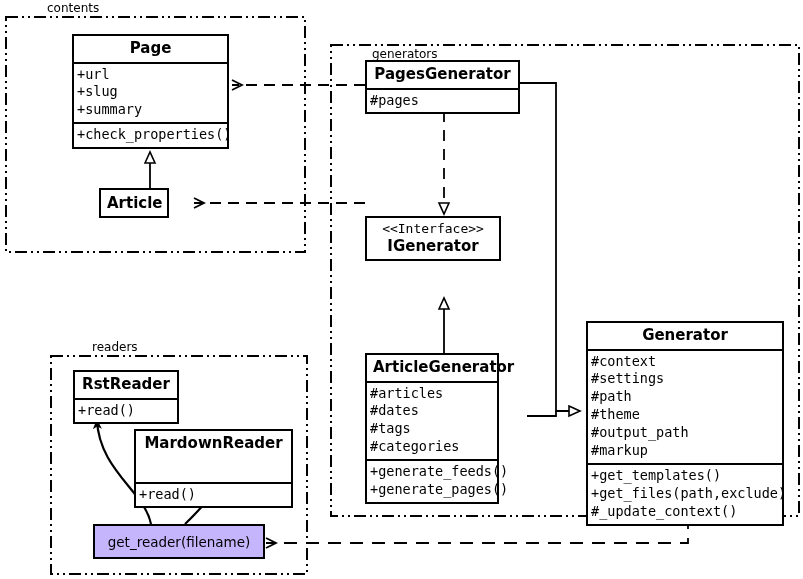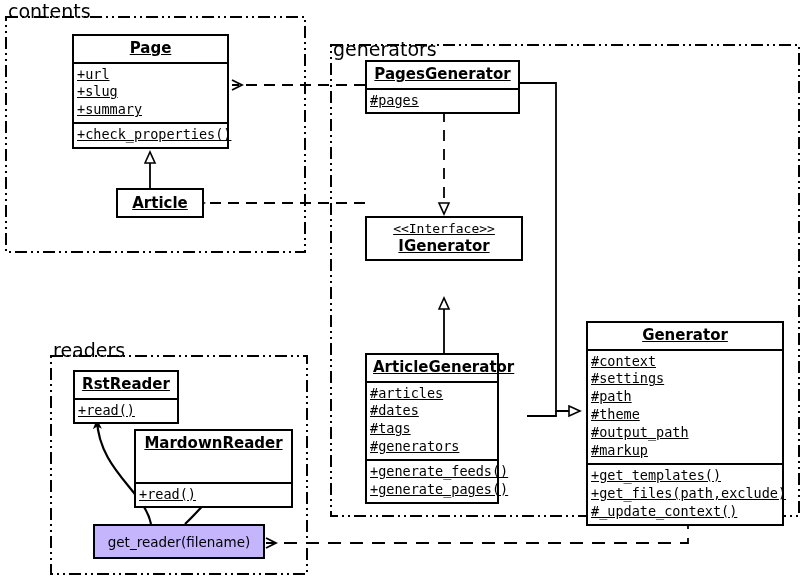--- a/index.html
+++ b/index.html
@@ -19,33 +19,33 @@
     position: absolute;
     left: 0;
     top: 0;
     width: 803px;
     height: 579px;
     pointer-events: none;
   }
   .pkg-label {
     position: absolute;
     font-family: "DejaVu Sans", sans-serif;
-    font-size: 19px;
+    font-size: 12px;
     color: #000000;
     white-space: nowrap;
     line-height: 1;
+    margin-left: 39px;
   }
   .umlbox {
     position: absolute;
     box-sizing: border-box;
     background: #ffffff;
     border: 2px solid #000000;
     display: flex;
     flex-direction: column;
-    text-decoration: underline;
   }
   .umlbox .title {
     box-sizing: border-box;
     text-align: center;
     font-weight: bold;
     font-size: 15px;
     color: #000000;
     padding: 4px 6px 5px 6px;
     line-height: 1.1;
     white-space: nowrap;
@@ -123,61 +123,61 @@
 
     <path d="M688,516 L688,543 L266,543" fill="none" stroke="#000000" stroke-width="1.8" stroke-dasharray="13,9" marker-end="url(#openArrow)"></path>
 
     <path d="M151,524 C145,492 99,470 97,420" fill="none" stroke="#000000" stroke-width="2.2" marker-end="url(#solidArrow)"></path>
 
     <path d="M185,524 C200,510 209,498 222,484" fill="none" stroke="#000000" stroke-width="2.2" marker-end="url(#solidArrow)"></path>
   </svg>
 
   <div class="pkg-label" style="left:8px; top:2px;">contents</div>
 
-  <div class="pkg-label" style="left:333px; top:40px;">generators</div>
+  <div class="pkg-label" style="left:333px; top:48px;">generators</div>
 
   <div class="pkg-label" style="left:53px; top:341px;">readers</div>
 
   <div class="umlbox" style="left:72px; top:34px; width:157px;">
     <div class="title">Page</div>
     <div class="compartment">
       <div>+url</div>
       <div>+slug</div>
       <div>+summary</div>
     </div>
     <div class="compartment">
       <div>+check_properties()</div>
     </div>
   </div>
 
-  <div class="umlbox" style="left:116px; top:188px; width:88px; height:30px; justify-content:center;">
+  <div class="umlbox" style="left:99px; top:188px; width:70px; height:30px; justify-content:center;">
     <div class="title" style="padding:0 6px;">Article</div>
   </div>
 
   <div class="umlbox" style="left:365px; top:60px; width:155px;">
     <div class="title">PagesGenerator</div>
     <div class="compartment">
       <div>#pages</div>
     </div>
   </div>
 
-  <div class="umlbox" style="left:365px; top:216px; width:158px;">
+  <div class="umlbox" style="left:365px; top:216px; width:136px;">
     <div class="title">
       <span class="stereo">&lt;&lt;Interface&gt;&gt;</span>
       <span>IGenerator</span>
     </div>
   </div>
 
   <div class="umlbox" style="left:365px; top:353px; width:134px;">
     <div class="title">ArticleGenerator</div>
     <div class="compartment">
       <div>#articles</div>
       <div>#dates</div>
       <div>#tags</div>
-      <div>#generators</div>
+      <div>#categories</div>
     </div>
     <div class="compartment">
       <div>+generate_feeds()</div>
       <div>+generate_pages()</div>
     </div>
   </div>
 
   <div class="umlbox" style="left:586px; top:321px; width:198px;">
     <div class="title">Generator</div>
     <div class="compartment">

